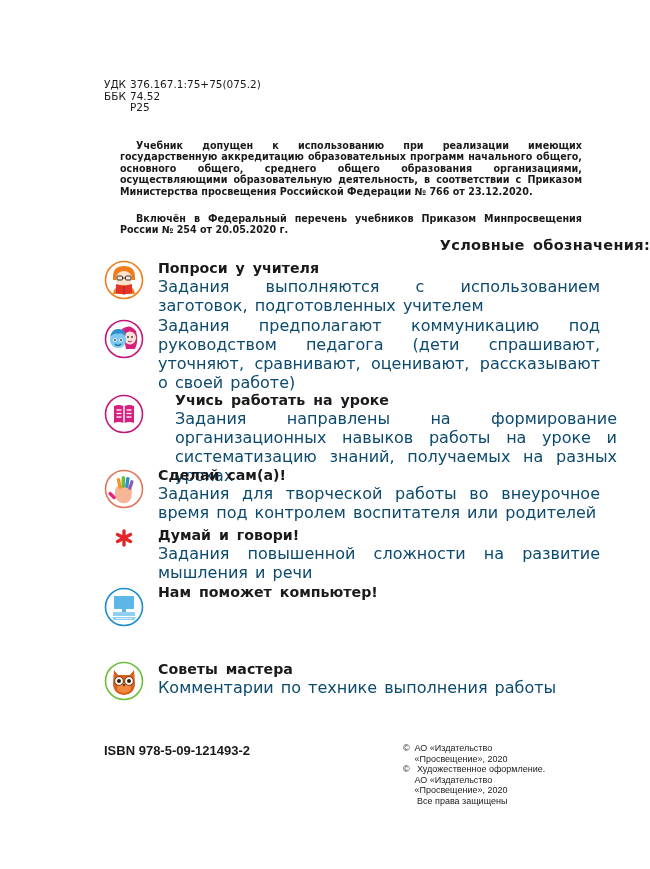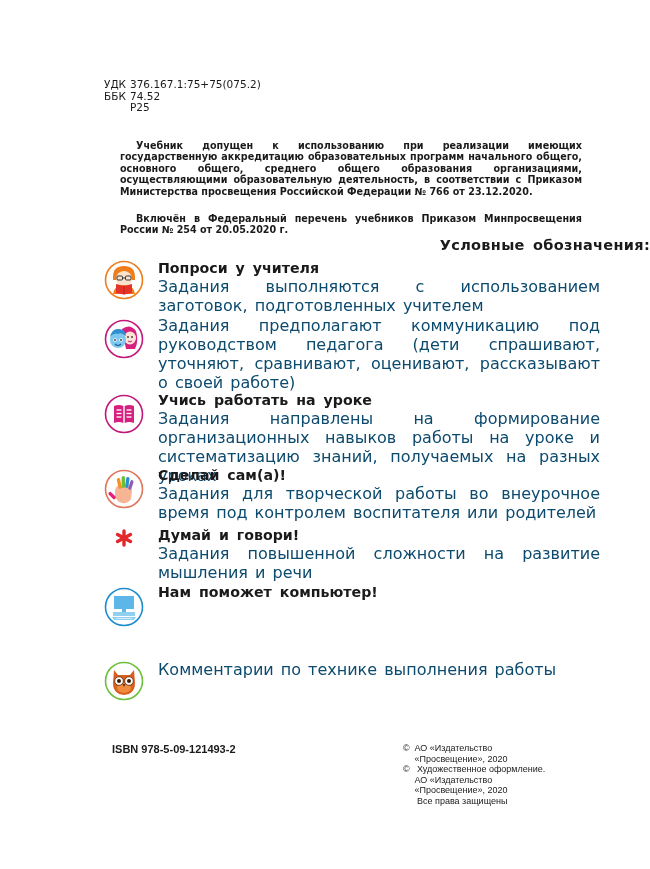--- a/index.html
+++ b/index.html
@@ -15,21 +15,21 @@
     .legal p { margin: 16px; text-indent: 16px; font-weight: bold; }
 
     .legend-title { position: absolute; left: 0; width: 650px; top: 237px; text-align: right; font-weight: bold; font-size: 14.5px; letter-spacing: 0.3px; word-spacing: 3px; }
 
     .item { position: absolute; left: 104px; width: 496px; }
     .item .icon { position: absolute; left: 0; top: 0; width: 40px; height: 40px; }
     .item .text { position: absolute; left: 54px; width: 442px; }
     .item .title { font-weight: bold; font-size: 14.2px; line-height: 18px; word-spacing: 3px; }
     .item .desc { font-size: 16px; line-height: 19px; text-align: justify; word-spacing: 2px; color: #0c4a6e; }
 
-    .footer-isbn { position: absolute; left: 112px; top: 743px; font-size: 11px; font-weight: bold; font-family: "Liberation Sans", sans-serif; }
+    .footer-isbn { position: absolute; left: 104px; top: 743px; font-size: 13px; font-weight: bold; font-family: "Liberation Sans", sans-serif; }
     .footer-copy { position: absolute; left: 403px; top: 743px; font-size: 9px; line-height: 10.6px; font-family: "Liberation Sans", sans-serif; }
     .footer-copy .line { display: flex; }
     .footer-copy .sym { width: 14px; }
   </style>
 </head>
 <body>
 
 <div class="page">
 
   <div class="codes">
@@ -100,21 +100,21 @@
       <path d="M30 12 Q25 10 20.7 12 L20.7 29 Q25 27 30 29 Z" fill="#d6207f"></path>
       <g stroke="#fff" stroke-width="1.3">
         <line x1="12.5" y1="16" x2="17.5" y2="16"></line>
           <line x1="12.5" y1="19.5" x2="17.5" y2="19.5"></line>
           <line x1="12.5" y1="23" x2="17.5" y2="23"></line>
         <line x1="22.5" y1="16" x2="27.5" y2="16"></line>
           <line x1="22.5" y1="19.5" x2="27.5" y2="19.5"></line>
           <line x1="22.5" y1="23" x2="27.5" y2="23"></line>
       </g>
     </svg>
-    <div class="text" style="top:-3px;">
+    <div class="text" style="top:-3px;margin-left:17px;">
       <div class="title">Учись работать на уроке</div>
       <div class="desc">Задания направлены на формирование организационных навыков работы на уроке и систематизацию знаний, получаемых на разных уроках</div>
     </div>
   </div>
 
   <div class="item" style="top:469px;">
     <svg class="icon" viewBox="0 0 40 40">
       <circle cx="20" cy="20" r="18.5" fill="#fff" stroke="#e0755a" stroke-width="1.6"></circle>
       <path d="M11 22 Q12 16 16 17 L18 17 L24 17 Q28 18 28 22 L27 30 Q24 35 18 34 Q13 33 11 27 Z" fill="#f6b595"></path>
       <rect x="13.5" y="9" width="3.4" height="11" rx="1.7" fill="#f39321" transform="rotate(-12 15 14)"></rect>
@@ -164,20 +164,21 @@
       <circle cx="20" cy="20" r="18.5" fill="#fff" stroke="#6cbf3a" stroke-width="1.6"></circle>
       <path d="M10 9 L14 14 L26 14 L30 9 L31 22 Q31 33 20 34 Q9 33 9 22 Z" fill="#d95f1e"></path>
       <ellipse cx="20" cy="27" rx="7" ry="5" fill="#f08a3c"></ellipse>
       <circle cx="15" cy="20" r="4.3" fill="#fff" stroke="#5a2a0a" stroke-width="0.8"></circle>
       <circle cx="25" cy="20" r="4.3" fill="#fff" stroke="#5a2a0a" stroke-width="0.8"></circle>
       <circle cx="15" cy="20" r="2" fill="#3a1c08"></circle>
       <circle cx="25" cy="20" r="2" fill="#3a1c08"></circle>
       <path d="M18.5 23 L21.5 23 L20 26 Z" fill="#5a2a0a"></path>
     </svg>
     <div class="text" style="top:-1px;">
+      <div class="title">Советы мастера</div>
       <div class="desc">Комментарии по технике выполнения работы</div>
     </div>
   </div>
 
   <div class="footer-isbn">ISBN 978-5-09-121493-2</div>
 
   <div class="footer-copy">
     <div class="line">
       <span class="sym">©</span>
       <span>АО «Издательство «Просвещение», 2020</span>

